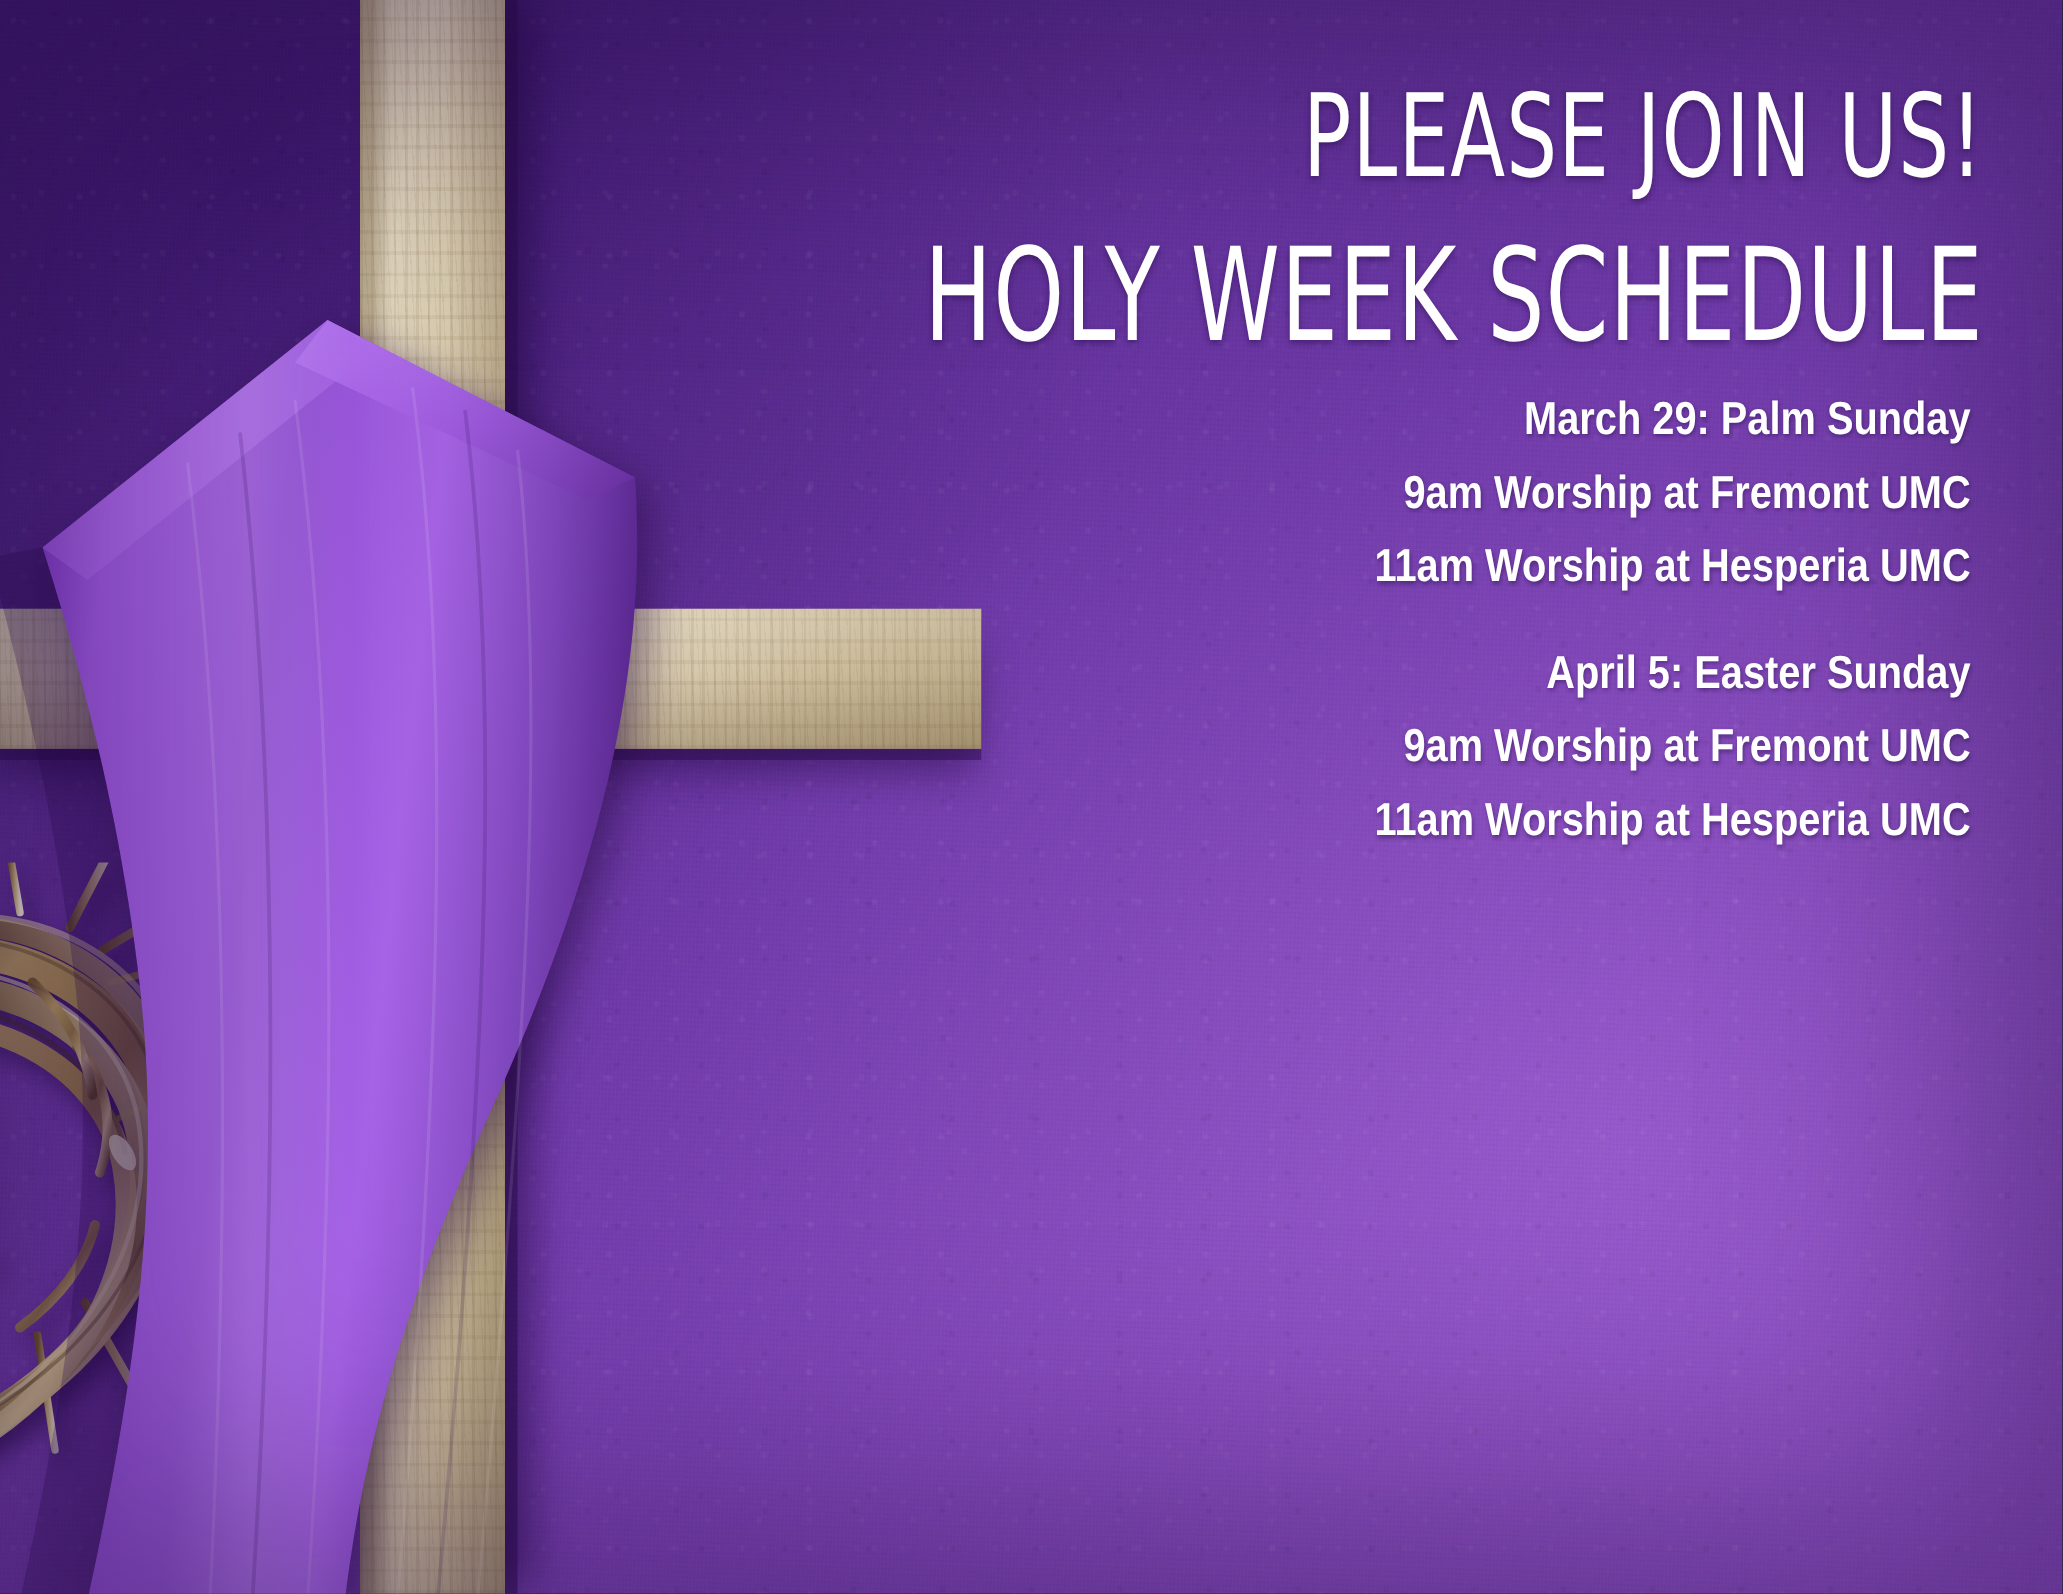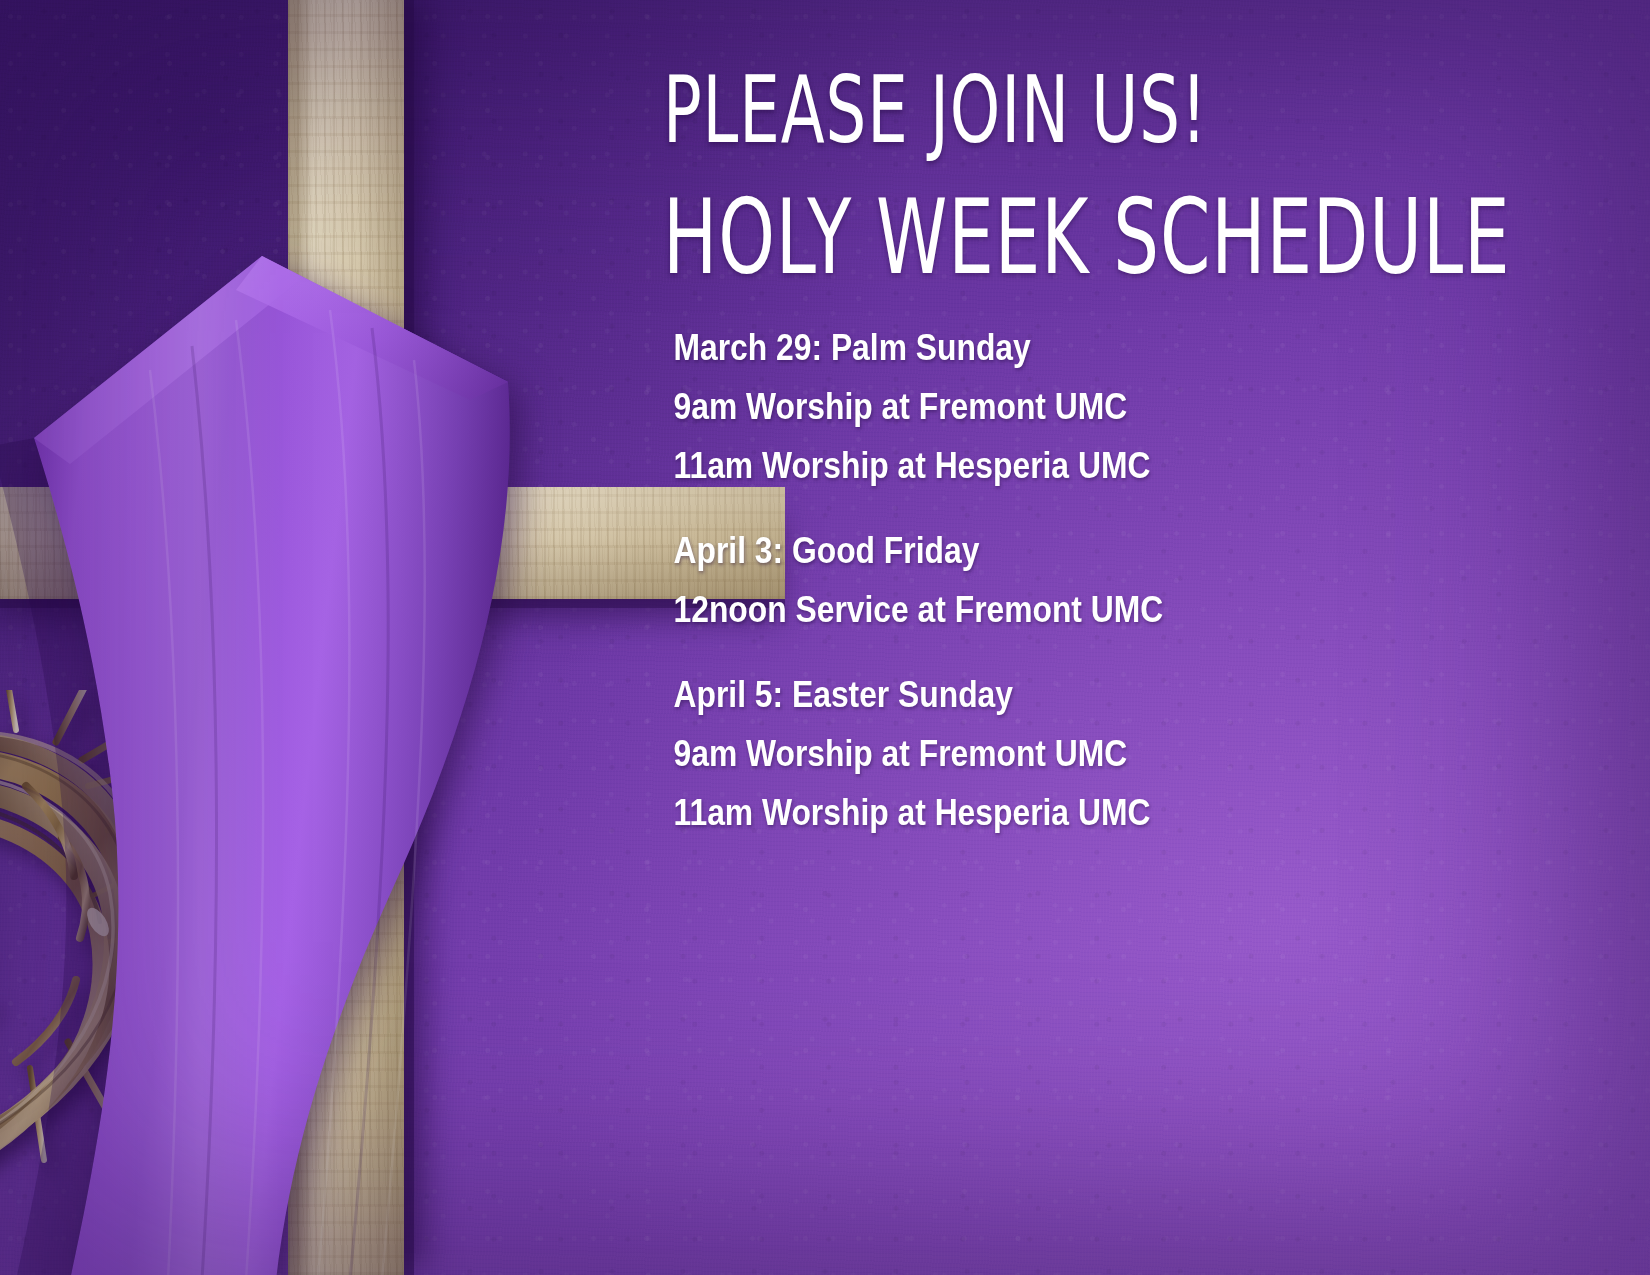--- a/index.html
+++ b/index.html
@@ -64,34 +64,34 @@
   .crown{position:absolute;left:-170px;top:690px;width:470px;height:480px;}
   .crown svg{position:absolute;inset:0;width:100%;height:100%;
     filter:drop-shadow(7px 9px 10px rgba(32,6,60,.65));}
 
   
   .ribbon{position:absolute;left:0px;top:250px;width:560px;height:1030px;pointer-events:none;}
   .ribbon svg{position:absolute;inset:0;width:100%;height:100%;
     filter:drop-shadow(9px 12px 18px rgba(34,8,62,.55));}
 
   
-  .textcol{position:absolute;left:600px;top:0;width:1050px;height:1275px;text-align:left;text-decoration:underline;}
+  .textcol{position:absolute;left:600px;top:0;width:1050px;height:1275px;text-align:right;text-decoration:underline;}
   .headline{
     font-family:"DejaVu Sans", sans-serif;
     color:#ffffff;font-weight:400;letter-spacing:1px;
     text-shadow:0 2px 5px rgba(30,6,60,.45);
     line-height:1.0;
     transform:scaleX(.88) scaleY(1.26);
     transform-origin:center top;
     white-space:nowrap;
   }
   .headline.h1{position:absolute;left:0;top:64px;width:1050px;font-size:73px;}
   .headline.h2{position:absolute;left:0;top:186px;width:1050px;font-size:82px;}
 
-  .sched{position:absolute;left:0;top:318px;width:1050px;}
+  .sched{position:absolute;left:0;top:305px;width:1050px;}
   .evt{margin:0 0 26px 0;}
   .evt:last-child{margin-bottom:0;}
   .line{
     color:#ffffff;font-weight:bold;font-size:37px;line-height:59px;
     font-family:"Liberation Sans", sans-serif;
     transform:scaleX(.86);transform-origin:center center;
     white-space:nowrap;
     text-shadow:1px 2px 4px rgba(28,6,58,.42);
   }
   .line.title{font-size:37px;}
@@ -250,24 +250,20 @@
 
     <div class="sched">
 
       <div class="evt">
         <div class="line title">March 29: Palm Sunday</div>
         <div class="line">9am Worship at Fremont UMC</div>
         <div class="line">11am Worship at Hesperia UMC</div>
       </div>
 
 
-      <div class="evt">
-        <div class="line title">April 3: Good Friday</div>
-        <div class="line">12noon Service at Fremont UMC</div>
-      </div>
 
       <div class="evt">
         <div class="line title">April 5: Easter Sunday</div>
         <div class="line">9am Worship at Fremont UMC</div>
         <div class="line">11am Worship at Hesperia UMC</div>
       </div>
 
     </div>
   </div>
 </div>

